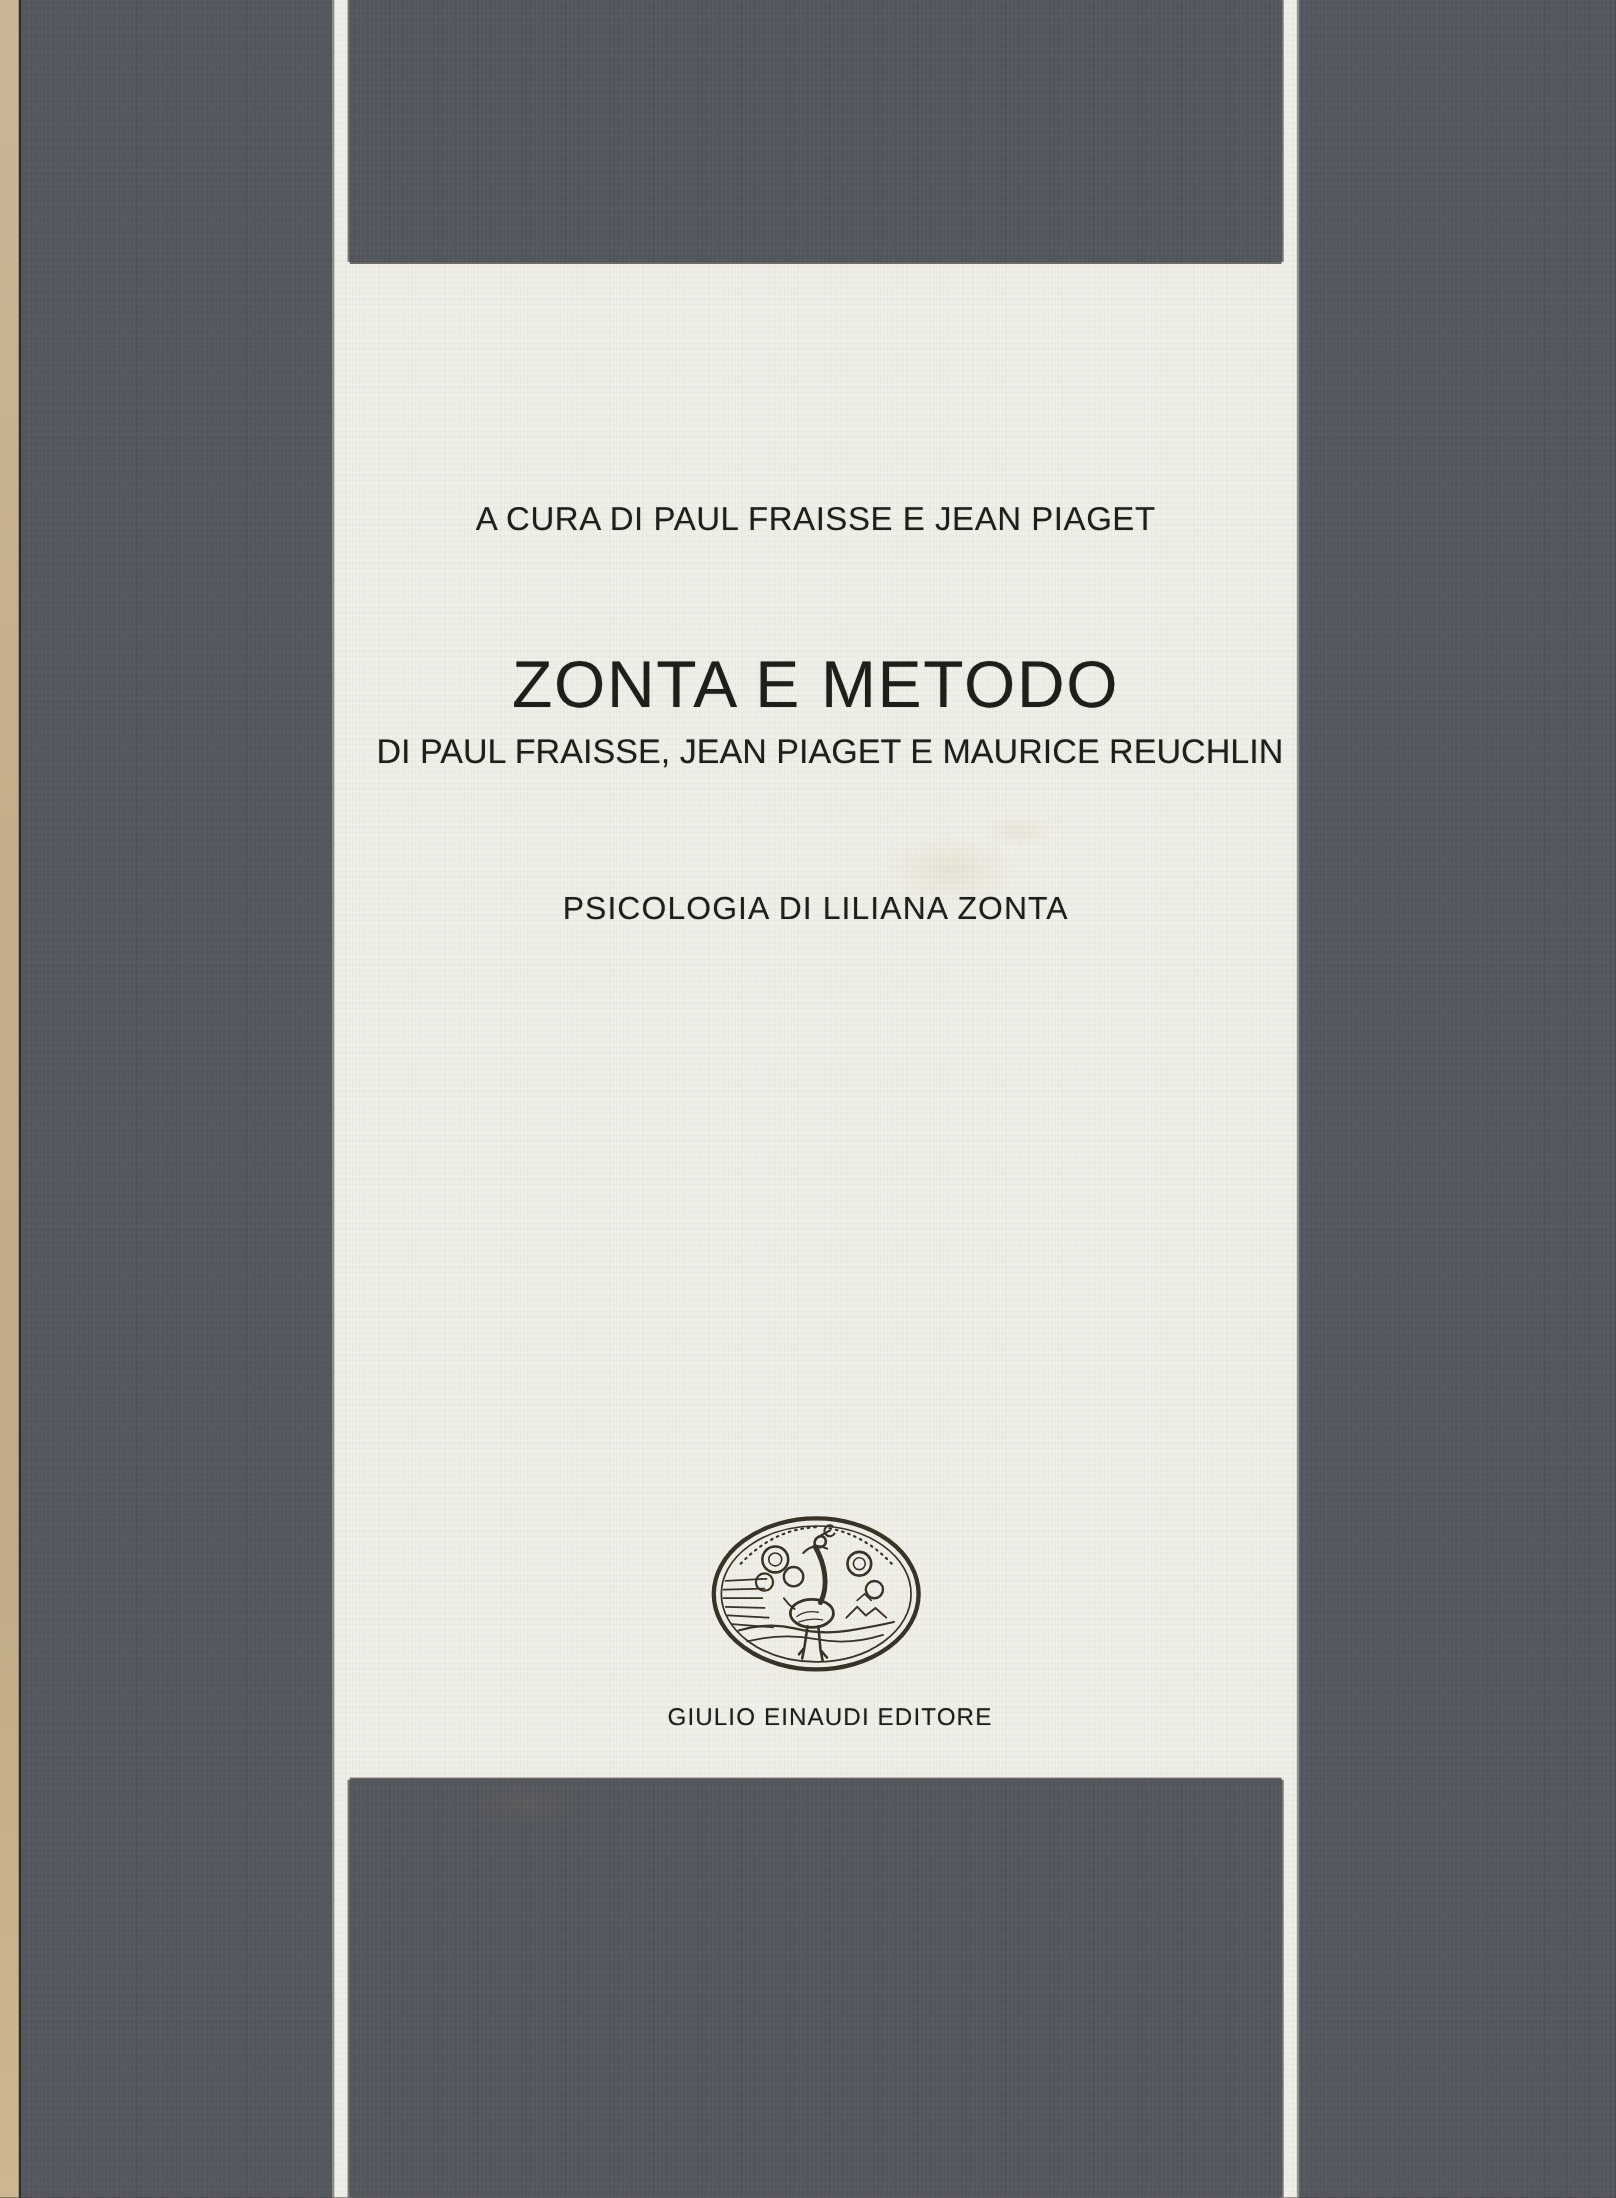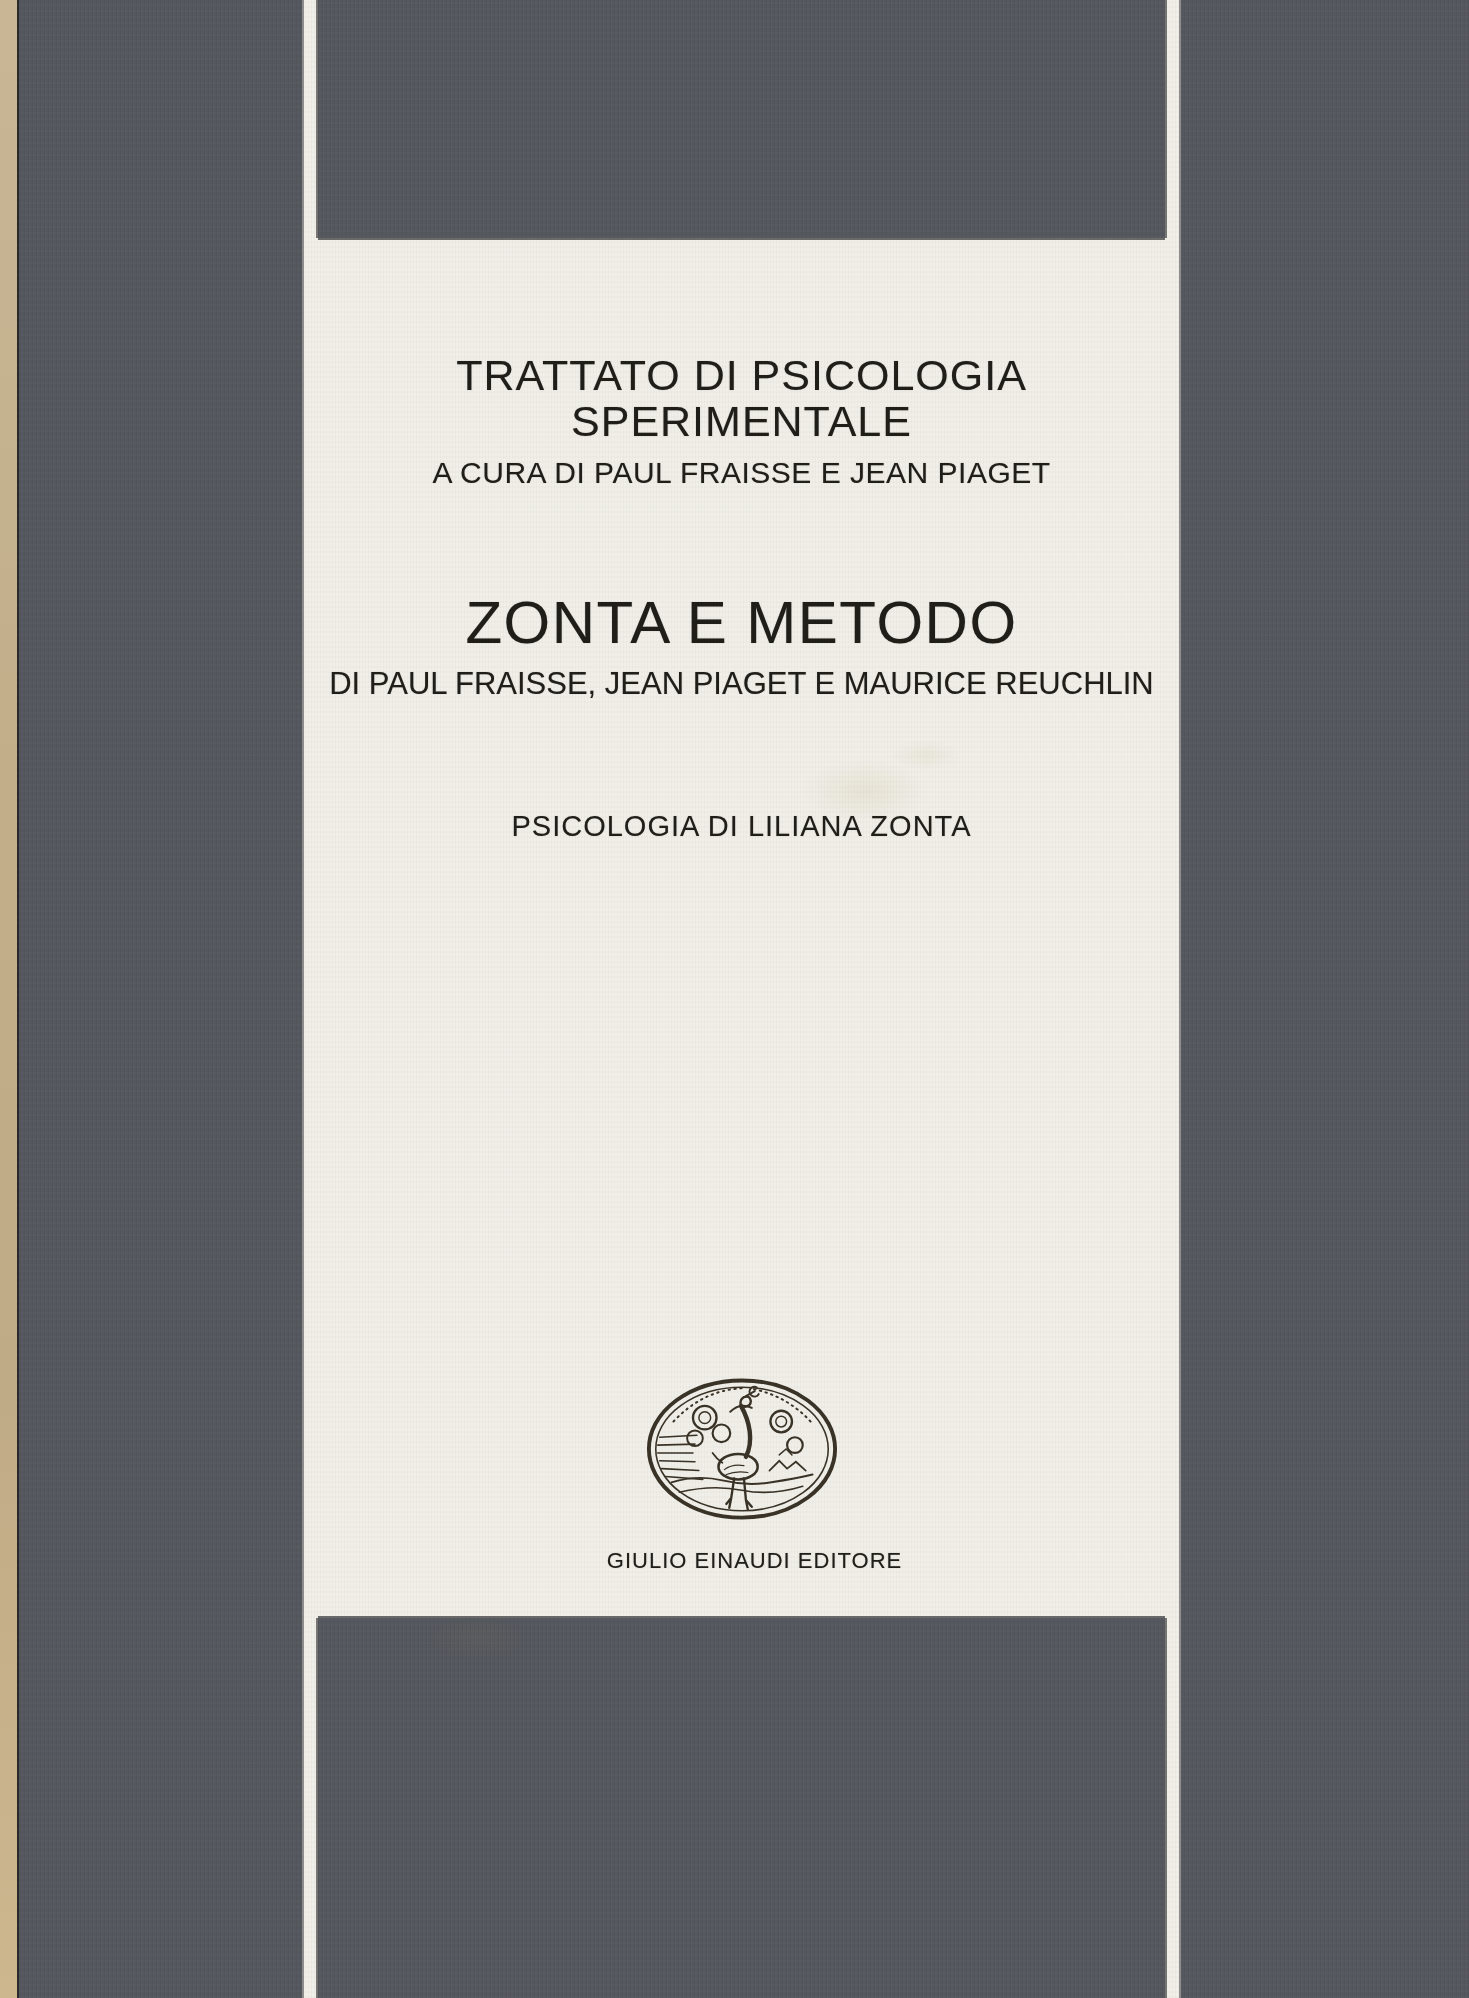--- a/index.html
+++ b/index.html
@@ -52,21 +52,21 @@
   }
   .txt{
     position:absolute;left:0;width:100%;text-align:center;
     color:var(--ink-black,#1f1e19);
     text-shadow:0 0 1px rgba(32,30,25,0.35);
     white-space:nowrap;
   }
   .series-title{top:352px;font-size:43px;line-height:46px;letter-spacing:1px;white-space:pre-line;}
   .series-editors{top:456px;font-size:30px;letter-spacing:0.5px;}
   .main-title{top:588px;font-size:60px;letter-spacing:1.5px;}
-  .volume-authors{top:666px;font-size:31px;letter-spacing:0px;}
+  .volume-authors{top:666px;font-size:31px;letter-spacing:0px;margin-left:13px;}
   .translation{top:810px;font-size:29px;letter-spacing:1px;}
   .publisher{top:1548px;font-size:22px;letter-spacing:1px;padding-left:13px;}
   .logo-wrap{
     position:absolute;top:1376px;left:50%;transform:translateX(-50%);
     width:196px;height:148px;
   }
   .logo-wrap svg{display:block;width:100%;height:100%;}
 </style>
 </head>
 <body>
@@ -74,22 +74,20 @@
 <div class="canvas">
 
   <div class="backing-left"></div>
 
   <div class="label">
 
     <div class="grey-block block-top"></div>
     <div class="grey-block block-bottom"></div>
     <div class="stains"></div>
 
-    <div class="txt series-title">TRATTATO DI PSICOLOGIA
-SPERIMENTALE</div>
 
     <div class="txt series-editors">A CURA DI PAUL FRAISSE E JEAN PIAGET</div>
 
     <div class="txt main-title">ZONTA E METODO</div>
 
     <div class="txt volume-authors">DI PAUL FRAISSE, JEAN PIAGET E MAURICE REUCHLIN</div>
 
     <div class="txt translation">PSICOLOGIA DI LILIANA ZONTA</div>
 
     <div class="logo-wrap">

